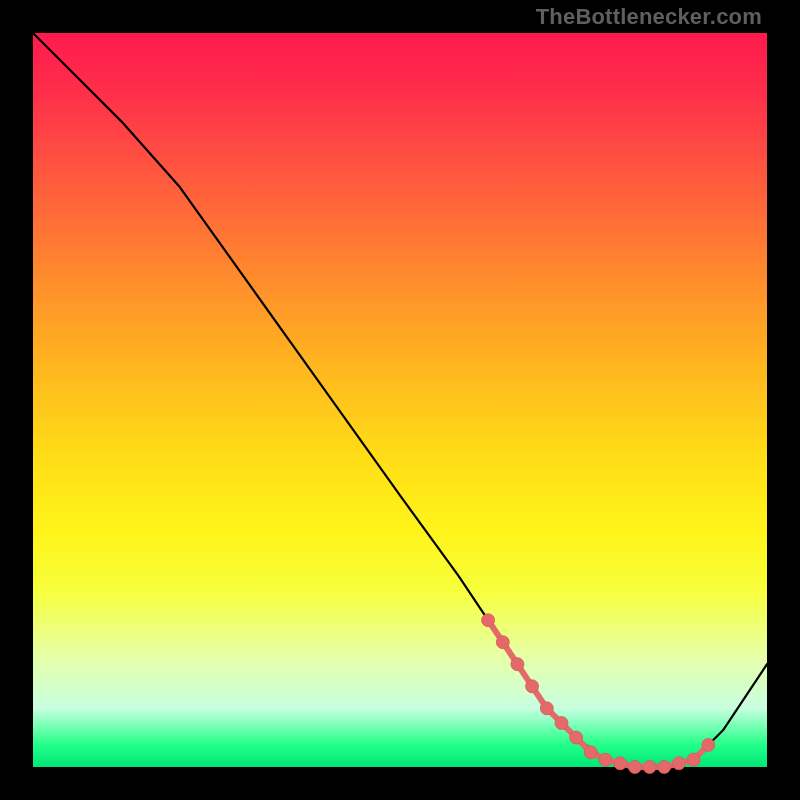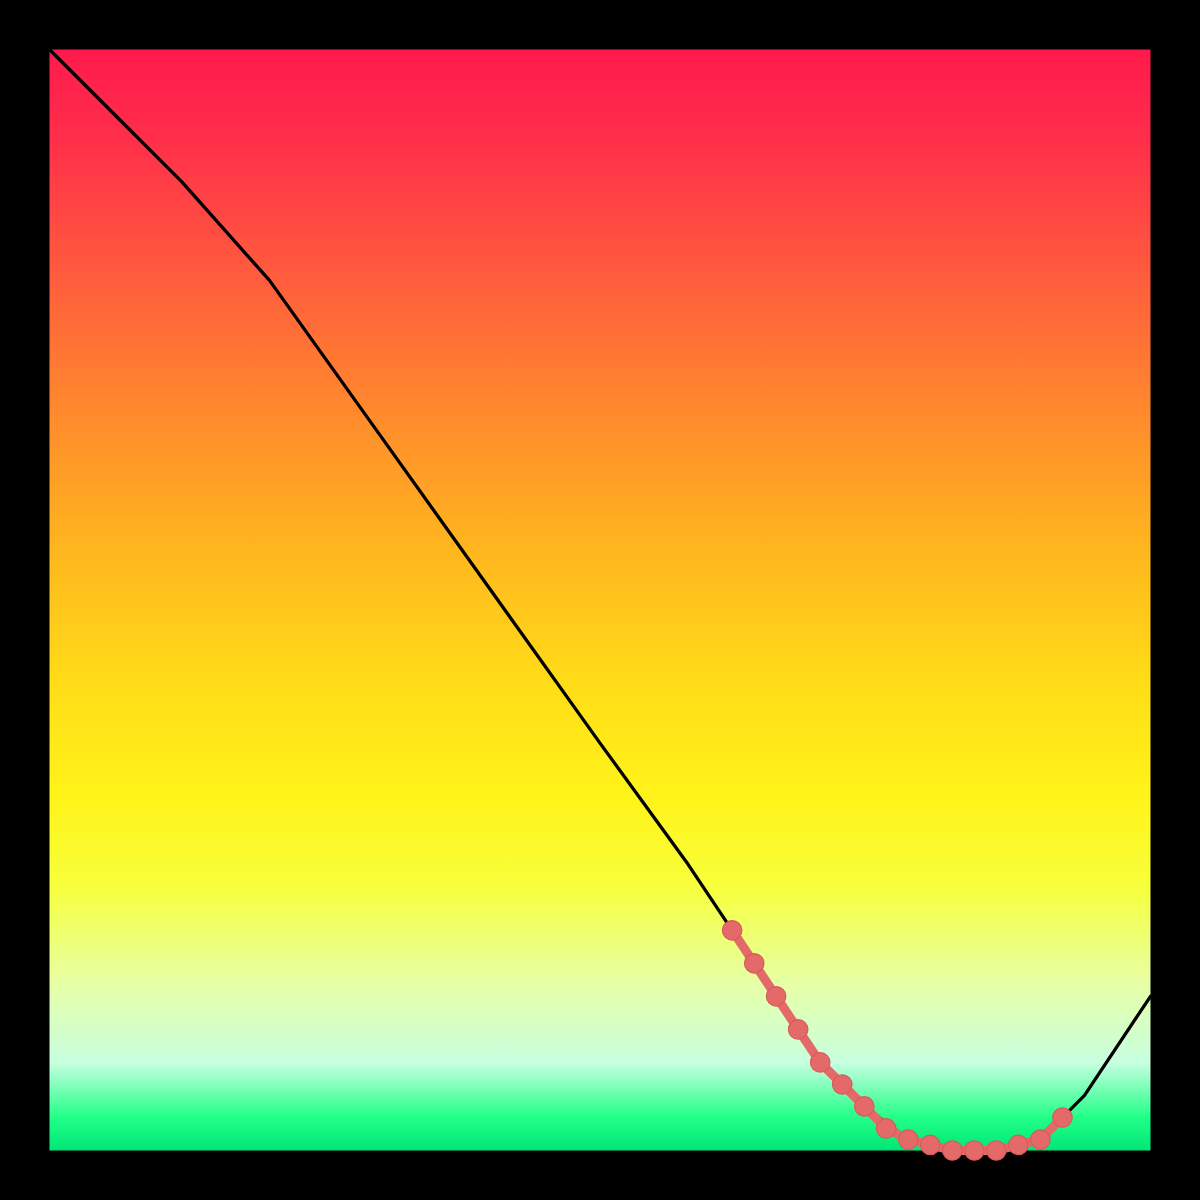--- a/index.html
+++ b/index.html
@@ -61,20 +61,21 @@
     stroke: #e46a6a;
     stroke-width: 6;
     stroke-linecap: round;
     stroke-linejoin: round;
   }
 </style>
 </head>
 <body>
 
 <div class="stage">
+  <div class="watermark">TheBottlenecker.com</div>
 
   <div class="plot-area">
     <svg class="curve" viewBox="0 0 734 734">
       <path id="main-curve" class="main" d="M0.0 0.0 L44.0 44.0 L88.1 88.1 L146.8 154.1 L220.2 256.9 L293.6 359.7 L367.0 462.4 L425.7 543.2 L455.1 587.2 L484.4 631.2 L513.8 675.3 L543.2 704.6 L572.5 726.7 L601.9 734.0 L631.2 734.0 L660.6 726.7 L690.0 697.3 L734.0 631.2"></path>
       <g class="dots" id="dot-group">
         <path id="dot-connect" class="connect" d="M455.1 587.2 L469.8 609.2 L484.4 631.2 L499.1 653.3 L513.8 675.3 L528.5 690.0 L543.2 704.6 L557.8 719.3 L572.5 726.7 L587.2 730.3 L601.9 734.0 L616.6 734.0 L631.2 734.0 L645.9 730.3 L660.6 726.7 L675.3 712.0"></path>
       <circle cx="455.1" cy="587.2" r="6.5"></circle>
           <circle cx="469.8" cy="609.2" r="6.5"></circle>
           <circle cx="484.4" cy="631.2" r="6.5"></circle>
           <circle cx="499.1" cy="653.3" r="6.5"></circle>

